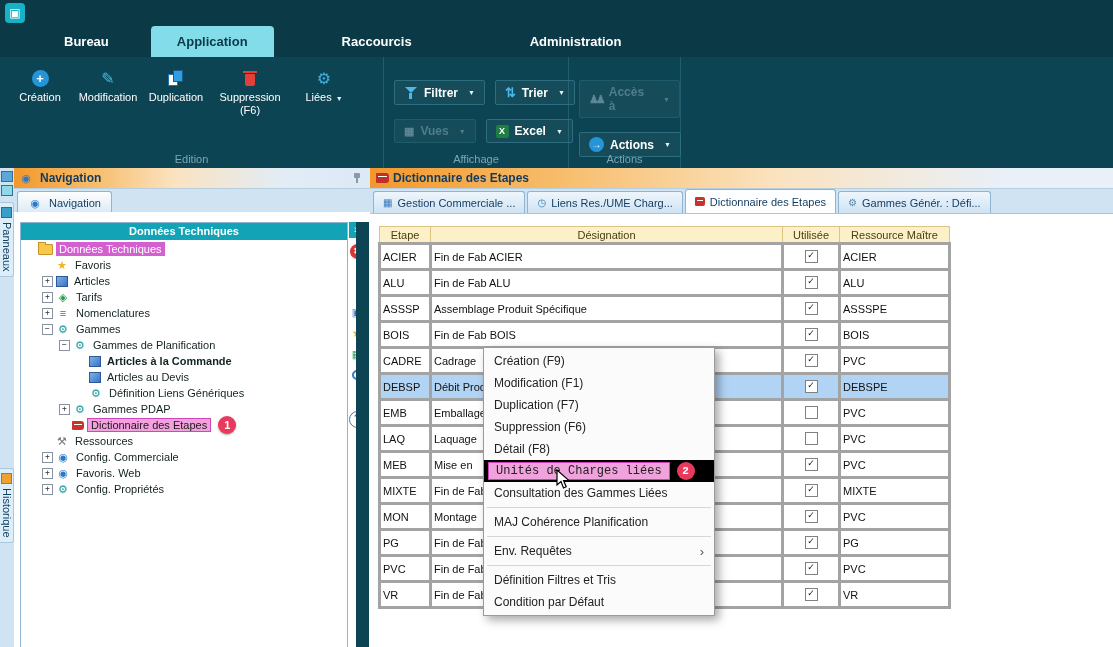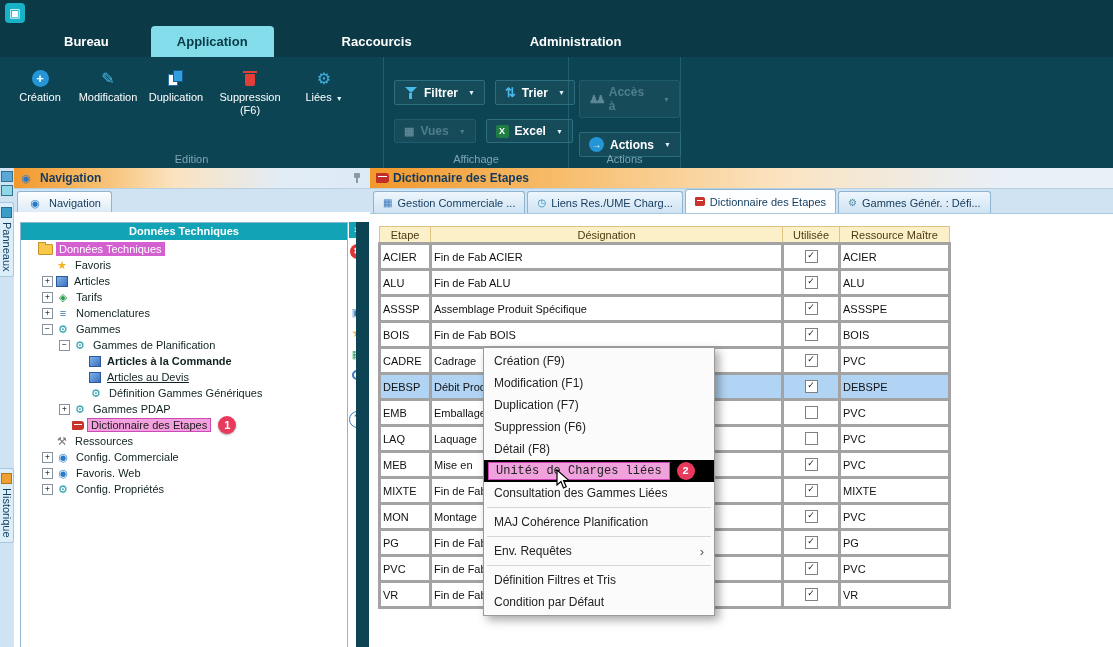--- a/index.html
+++ b/index.html
@@ -311,29 +311,29 @@
             <div class="trow" style="padding-left: 38px;">
               <span class="expander">−</span>
               <span class="ti ti-gear">⚙</span>
               <span class="tlabel">Gammes de Planification</span>
             </div>
             <div class="trow" style="padding-left: 55px; font-weight: bold;">
               <span class="expspace"></span>
               <span class="ti ti-cube"></span>
               <span class="tlabel">Articles à la Commande</span>
             </div>
-            <div class="trow" style="padding-left: 55px; text-decoration: underline;">
+            <div class="trow" style="padding-left: 55px;">
               <span class="expspace"></span>
               <span class="ti ti-cube"></span>
               <span class="tlabel">Articles au Devis</span>
             </div>
             <div class="trow" style="padding-left: 55px;">
               <span class="expspace"></span>
               <span class="ti ti-gear">⚙</span>
-              <span class="tlabel">Définition Gammes Génériques</span>
+              <span class="tlabel">Définition Liens Génériques</span>
             </div>
             <div class="trow" style="padding-left: 38px;">
               <span class="expander">+</span>
               <span class="ti ti-gear">⚙</span>
               <span class="tlabel">Gammes PDAP</span>
             </div>
             <div class="trow" style="padding-left: 38px;">
               <span class="expspace"></span>
               <span class="ti ti-book"></span>
               <span class="tlabel hl">Dictionnaire des Etapes</span>

